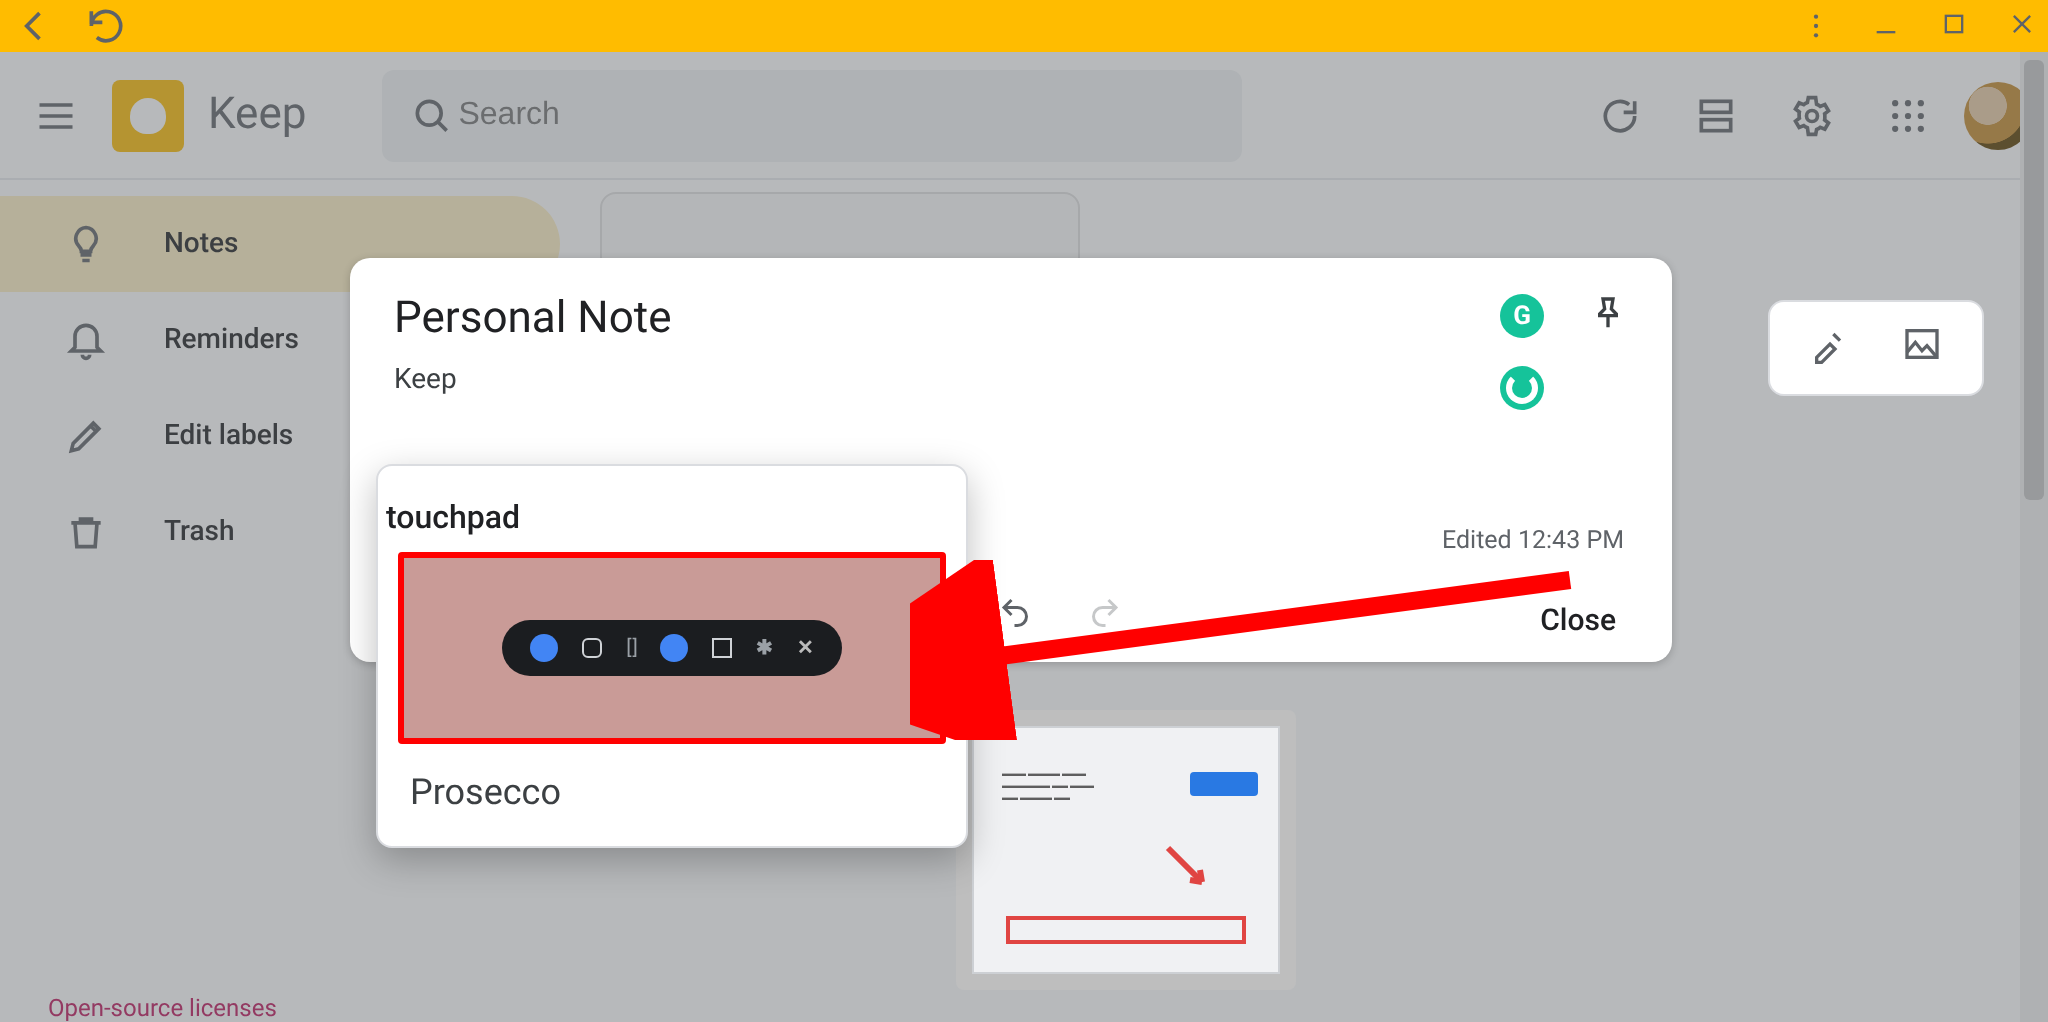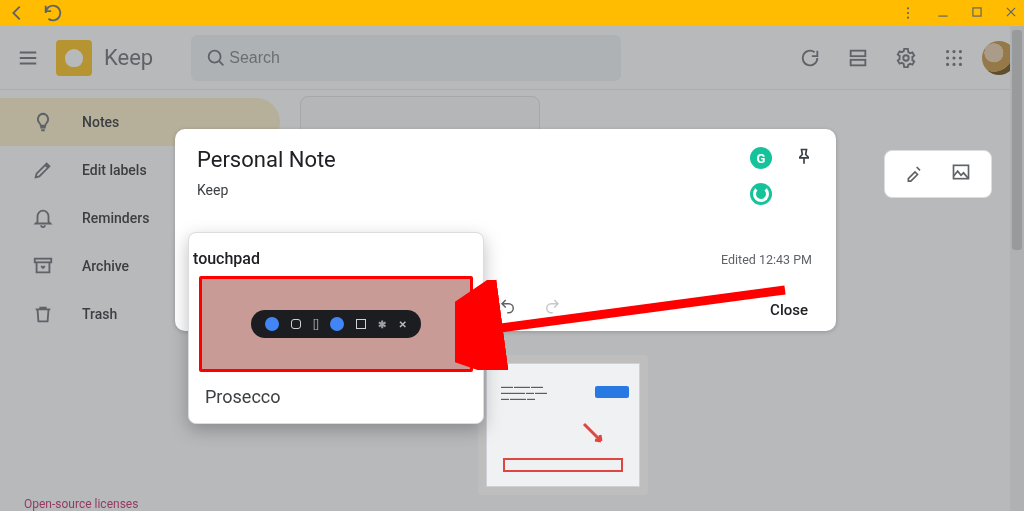--- a/index.html
+++ b/index.html
@@ -41,21 +41,21 @@
   .dim { position: absolute; inset: 26px 0 0 0; background: rgba(95,99,104,0.45); }
 
   
   .fake-scroll { position: absolute; right: 0; top: 26px; bottom: 0; width: 14px; background: #f1f1f1; }
   .fake-scroll .thumb { position: absolute; left: 2px; right: 2px; top: 4px; height: 220px; background: #c7c7c7; border-radius: 3px; }
 
   
   .modal { position: absolute; top: 129px; left: 175px; width: 661px; height: 202px; background: #fff; border-radius: 10px; box-shadow: 0 1px 4px rgba(0,0,0,0.2); padding: 18px 22px 14px 22px; }
   .modal h1 { margin: 0 0 10px 0; font-size: 22px; font-weight: 400; }
   .modal .note-body { font-size: 14px; color: #3c4043; }
-  .modal .edited { position: absolute; right: 24px; bottom: 64px; font-size: 12.5px; color: #5f6368; }
+  .modal .edited { position: absolute; right: 24px; bottom: 53px; font-size: 12.5px; color: #5f6368; }
   .modal .close { position: absolute; right: 28px; bottom: 12px; font-size: 15px; font-weight: 500; }
   .modal .actions { position: absolute; left: 280px; bottom: 12px; display: flex; gap: 26px; color: #5f6368; }
   .modal .actions svg { width: 18px; height: 18px; }
   .modal .actions .disabled { opacity: 0.35; }
   .modal .grammarly { position: absolute; right: 64px; top: 18px; width: 22px; height: 22px; border-radius: 50%; background: #15c39a; display:flex; align-items:center; justify-content:center; color:#fff; }
   .modal .spin { position: absolute; right: 64px; top: 54px; width: 22px; height: 22px; border-radius: 50%; background: #15c39a; }
   .modal .spin::after { content:""; position:absolute; inset:3px; border:3px solid #fff; border-top-color: transparent; border-radius:50%; }
   .modal .pin { position: absolute; right: 22px; top: 18px; color: #3c4043; }
 
   
@@ -181,36 +181,29 @@
 
   <div class="sidebar">
     <div class="sidebar-item active">
       <svg viewBox="0 0 24 24" fill="none" stroke="currentColor" stroke-width="2">
           <path d="M9 18h6M10 21h4M12 3a6 6 0 0 0-4 10c1 1 1.5 1.5 1.5 3h5c0-1.5.5-2 1.5-3A6 6 0 0 0 12 3z"></path>
         </svg>
       <span class="lbl">Notes</span>
     </div>
     <div class="sidebar-item">
       <svg viewBox="0 0 24 24" fill="none" stroke="currentColor" stroke-width="2">
-          <path d="M4 20l4-1 11-11-3-3L5 16l-1 4zM14 6l3 3"></path>
-        </svg>
-      <span class="lbl">Edit labels</span>
+          <path d="M6 16V10a6 6 0 1 1 12 0v6l2 2H4l2-2zM10 20a2 2 0 0 0 4 0"></path>
+        </svg>
+      <span class="lbl">Reminders</span>
     </div>
     <div class="sidebar-item">
       <svg viewBox="0 0 24 24" fill="none" stroke="currentColor" stroke-width="2">
-          <path d="M6 16V10a6 6 0 1 1 12 0v6l2 2H4l2-2zM10 20a2 2 0 0 0 4 0"></path>
-        </svg>
-      <span class="lbl">Reminders</span>
-    </div>
-    <div class="sidebar-item">
-      <svg viewBox="0 0 24 24" fill="none" stroke="currentColor" stroke-width="2">
-          <rect x="3" y="4" width="18" height="4"></rect>
-          <path d="M5 8v11h14V8M10 12l2 2 2-2"></path>
-        </svg>
-      <span class="lbl">Archive</span>
+          <path d="M4 20l4-1 11-11-3-3L5 16l-1 4zM14 6l3 3"></path>
+        </svg>
+      <span class="lbl">Edit labels</span>
     </div>
     <div class="sidebar-item">
       <svg viewBox="0 0 24 24" fill="none" stroke="currentColor" stroke-width="2">
           <path d="M4 7h16M9 7V5h6v2M6 7l1 13h10l1-13"></path>
         </svg>
       <span class="lbl">Trash</span>
     </div>
     <div class="open-source">Open-source licenses</div>
   </div>
 

